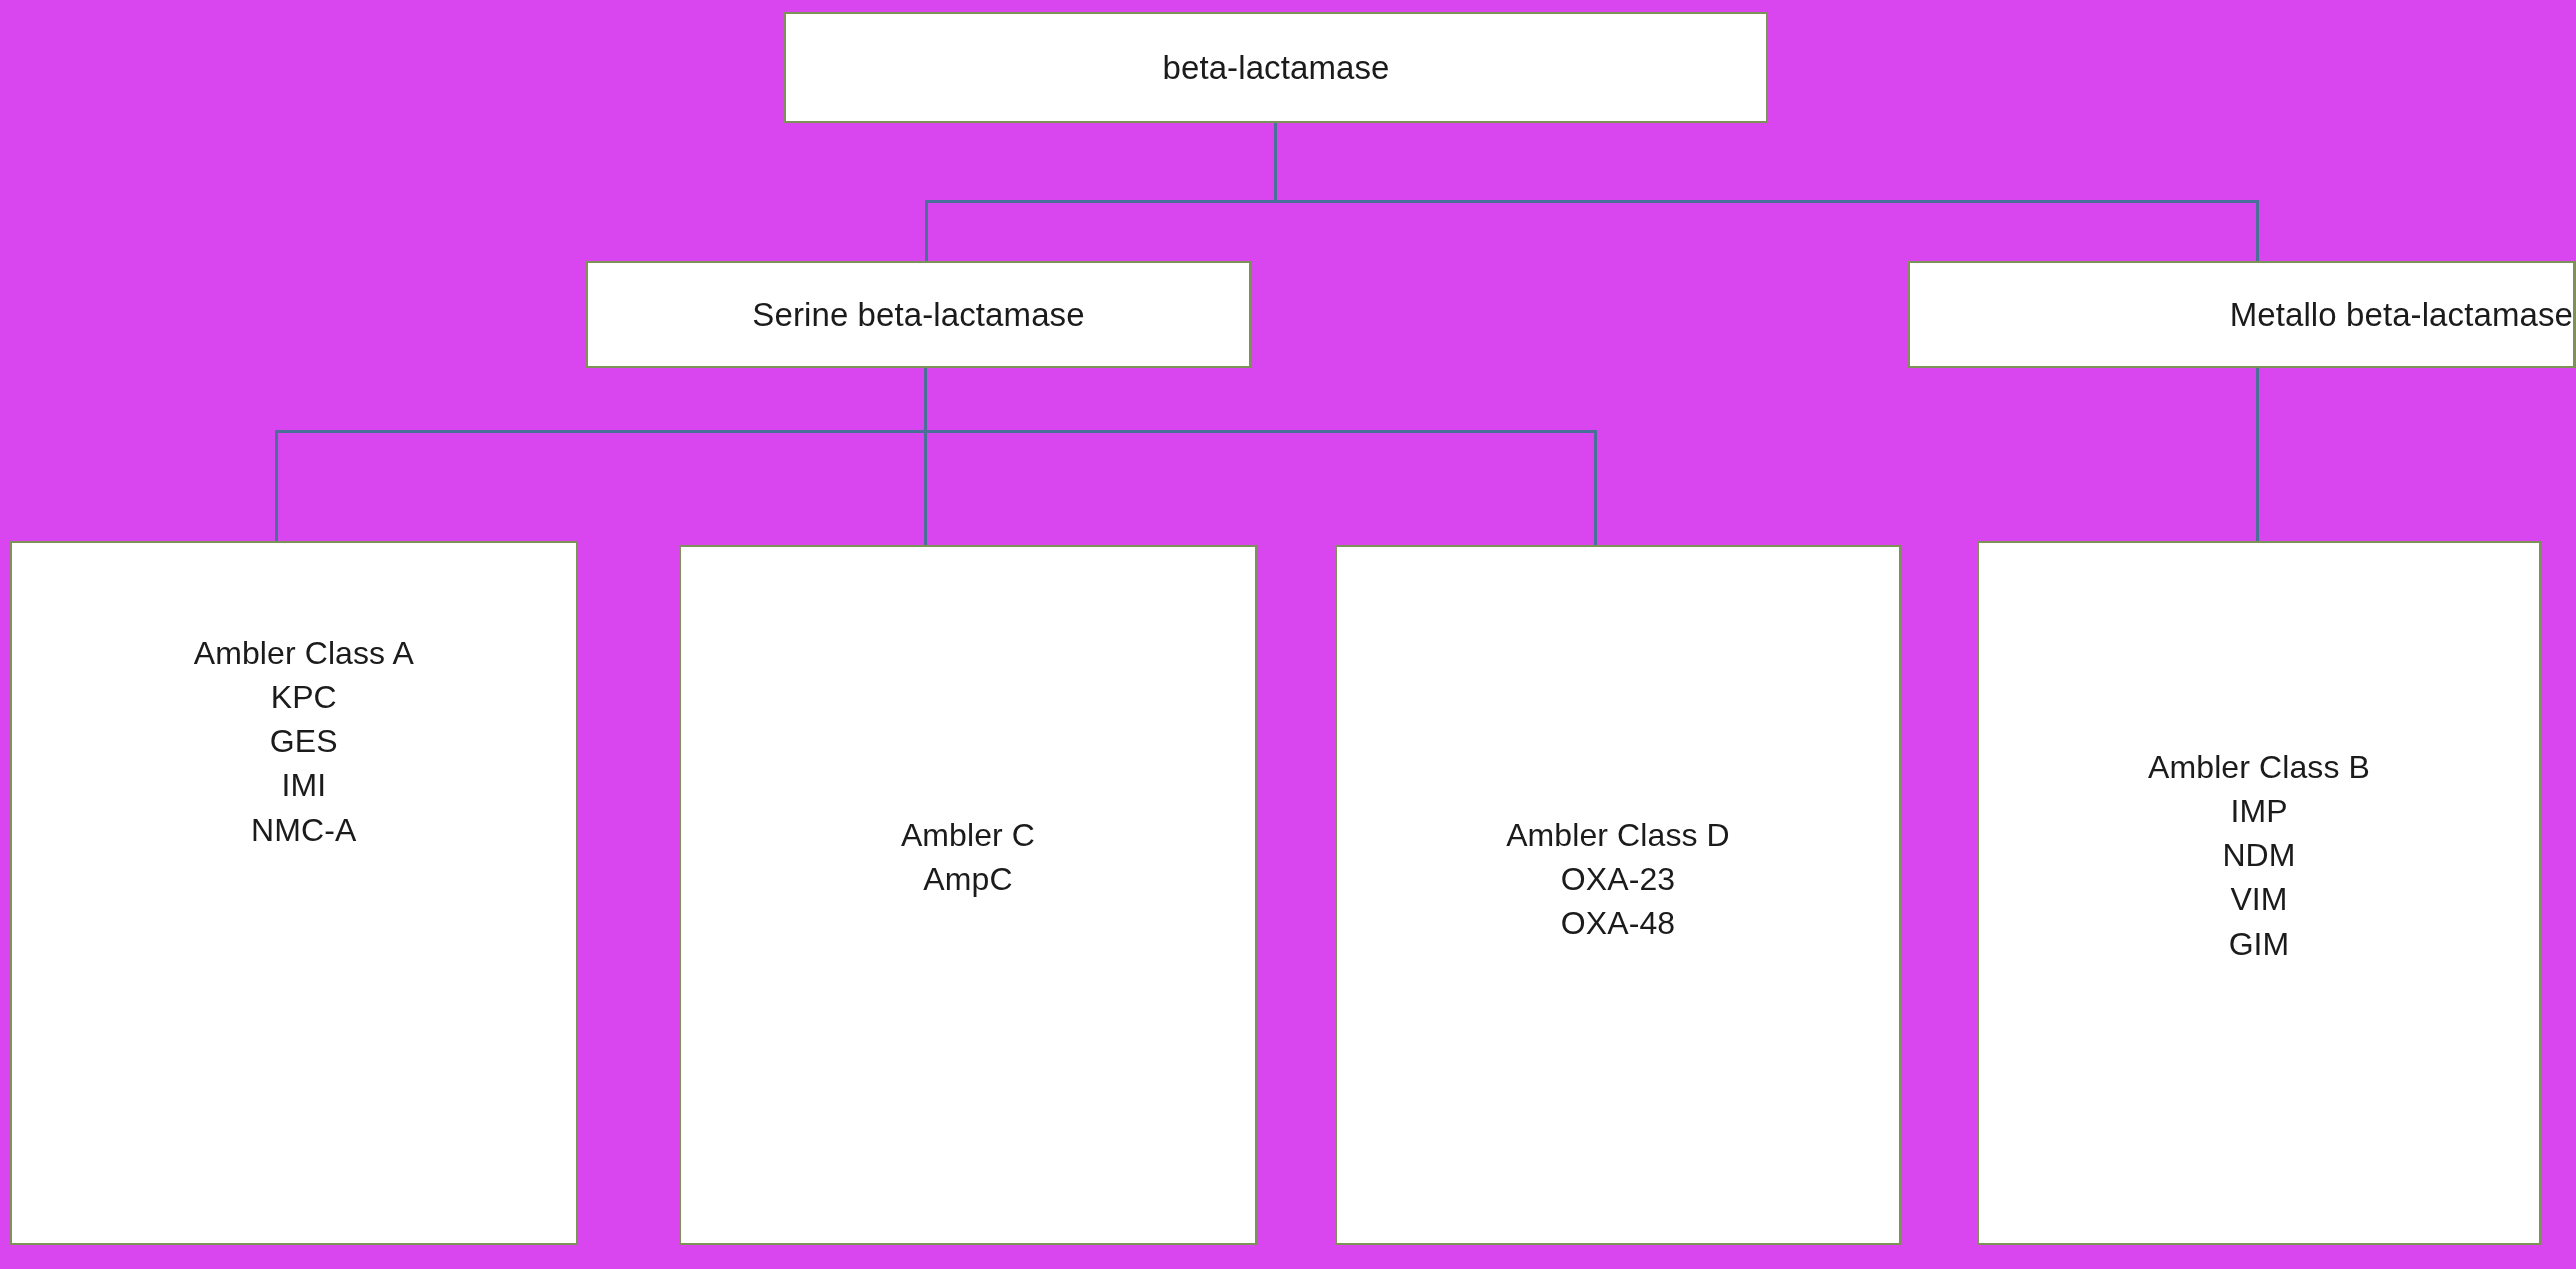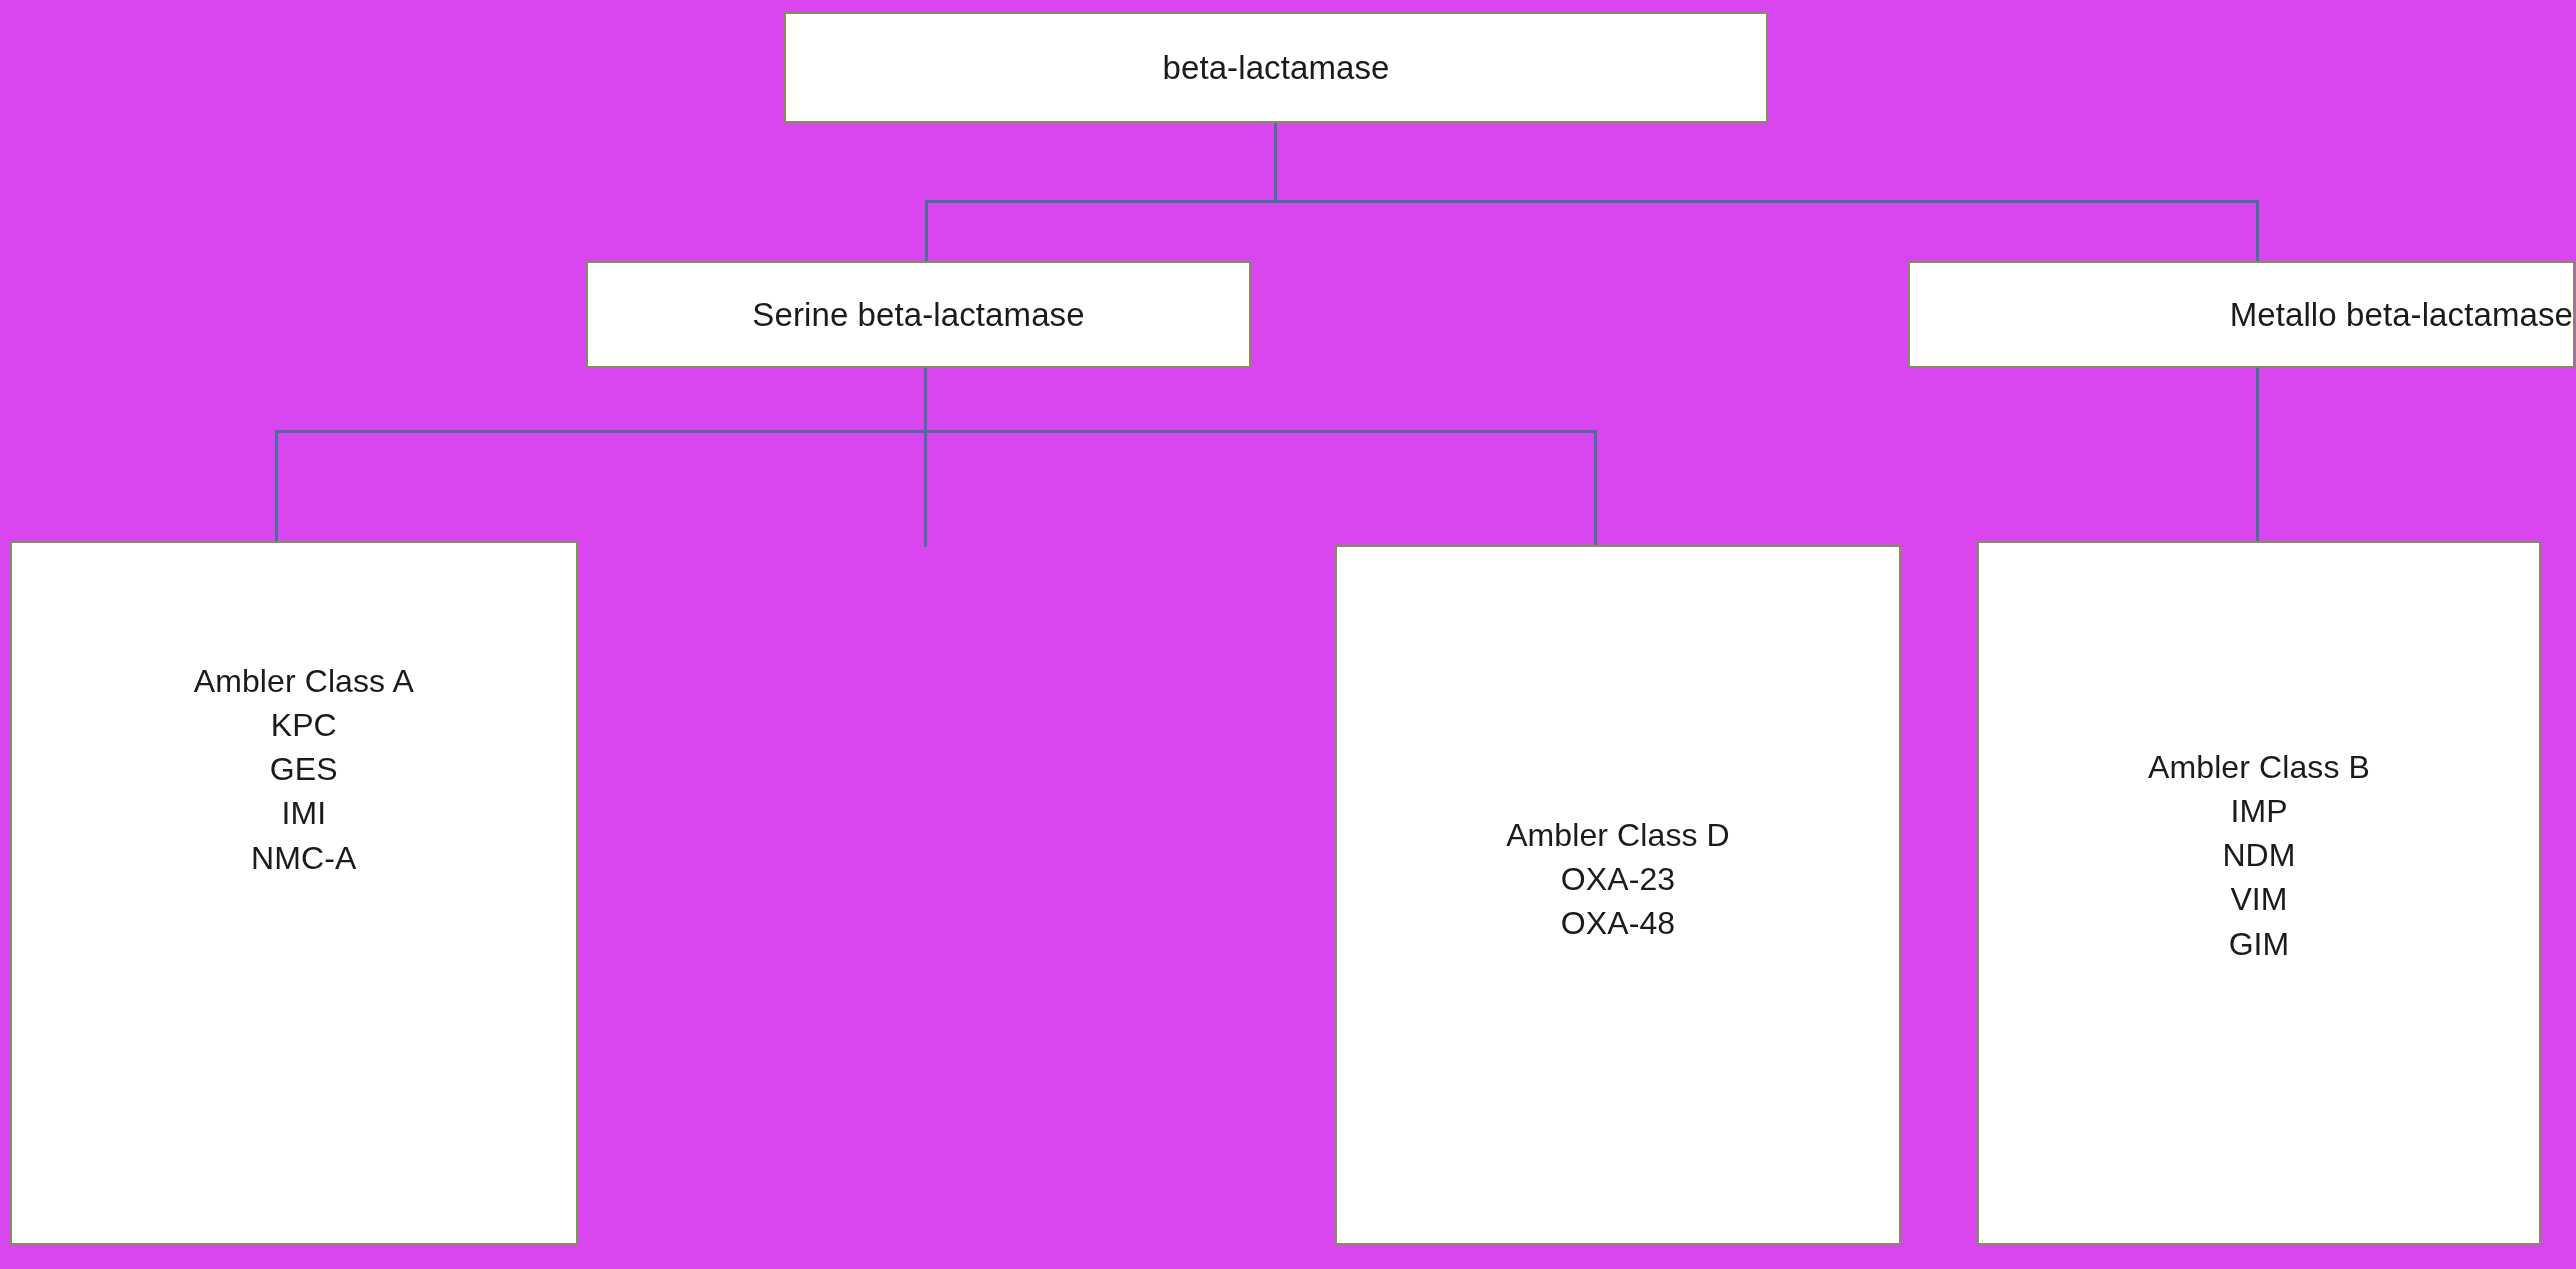--- a/index.html
+++ b/index.html
@@ -93,21 +93,21 @@
   }
   .leaf .node-label { font-size: 32px; }
 
   
   .leaf {
     align-items: flex-start;
   }
   .leaf .node-label {
     width: 100%;
   }
-  #node-class-a .node-label { margin-top: 116px; padding-left: 20px; }
+  #node-class-a .node-label { margin-top: 88px; padding-left: 20px; }
   #node-class-c .node-label { margin-top: 266px; }
   #node-class-d .node-label { margin-top: 266px; }
   #node-class-b .node-label { margin-top: 202px; }
 
   
   .conn {
     position: absolute;
     background: #4a6f99;
   }
   .conn-v { width: 2.8px; }
@@ -151,20 +151,24 @@
   </div>
 
   <div class="node leaf" id="node-class-a">
     <span class="node-label">Ambler Class A
 KPC
 GES
 IMI
 NMC-A</span>
   </div>
 
+  <div class="node leaf" id="node-class-c">
+    <span class="node-label">Ambler C
+AmpC</span>
+  </div>
 
   <div class="node leaf" id="node-class-d">
     <span class="node-label">Ambler Class D
 OXA-23
 OXA-48</span>
   </div>
 
   <div class="node leaf" id="node-class-b">
     <span class="node-label">Ambler Class B
 IMP

